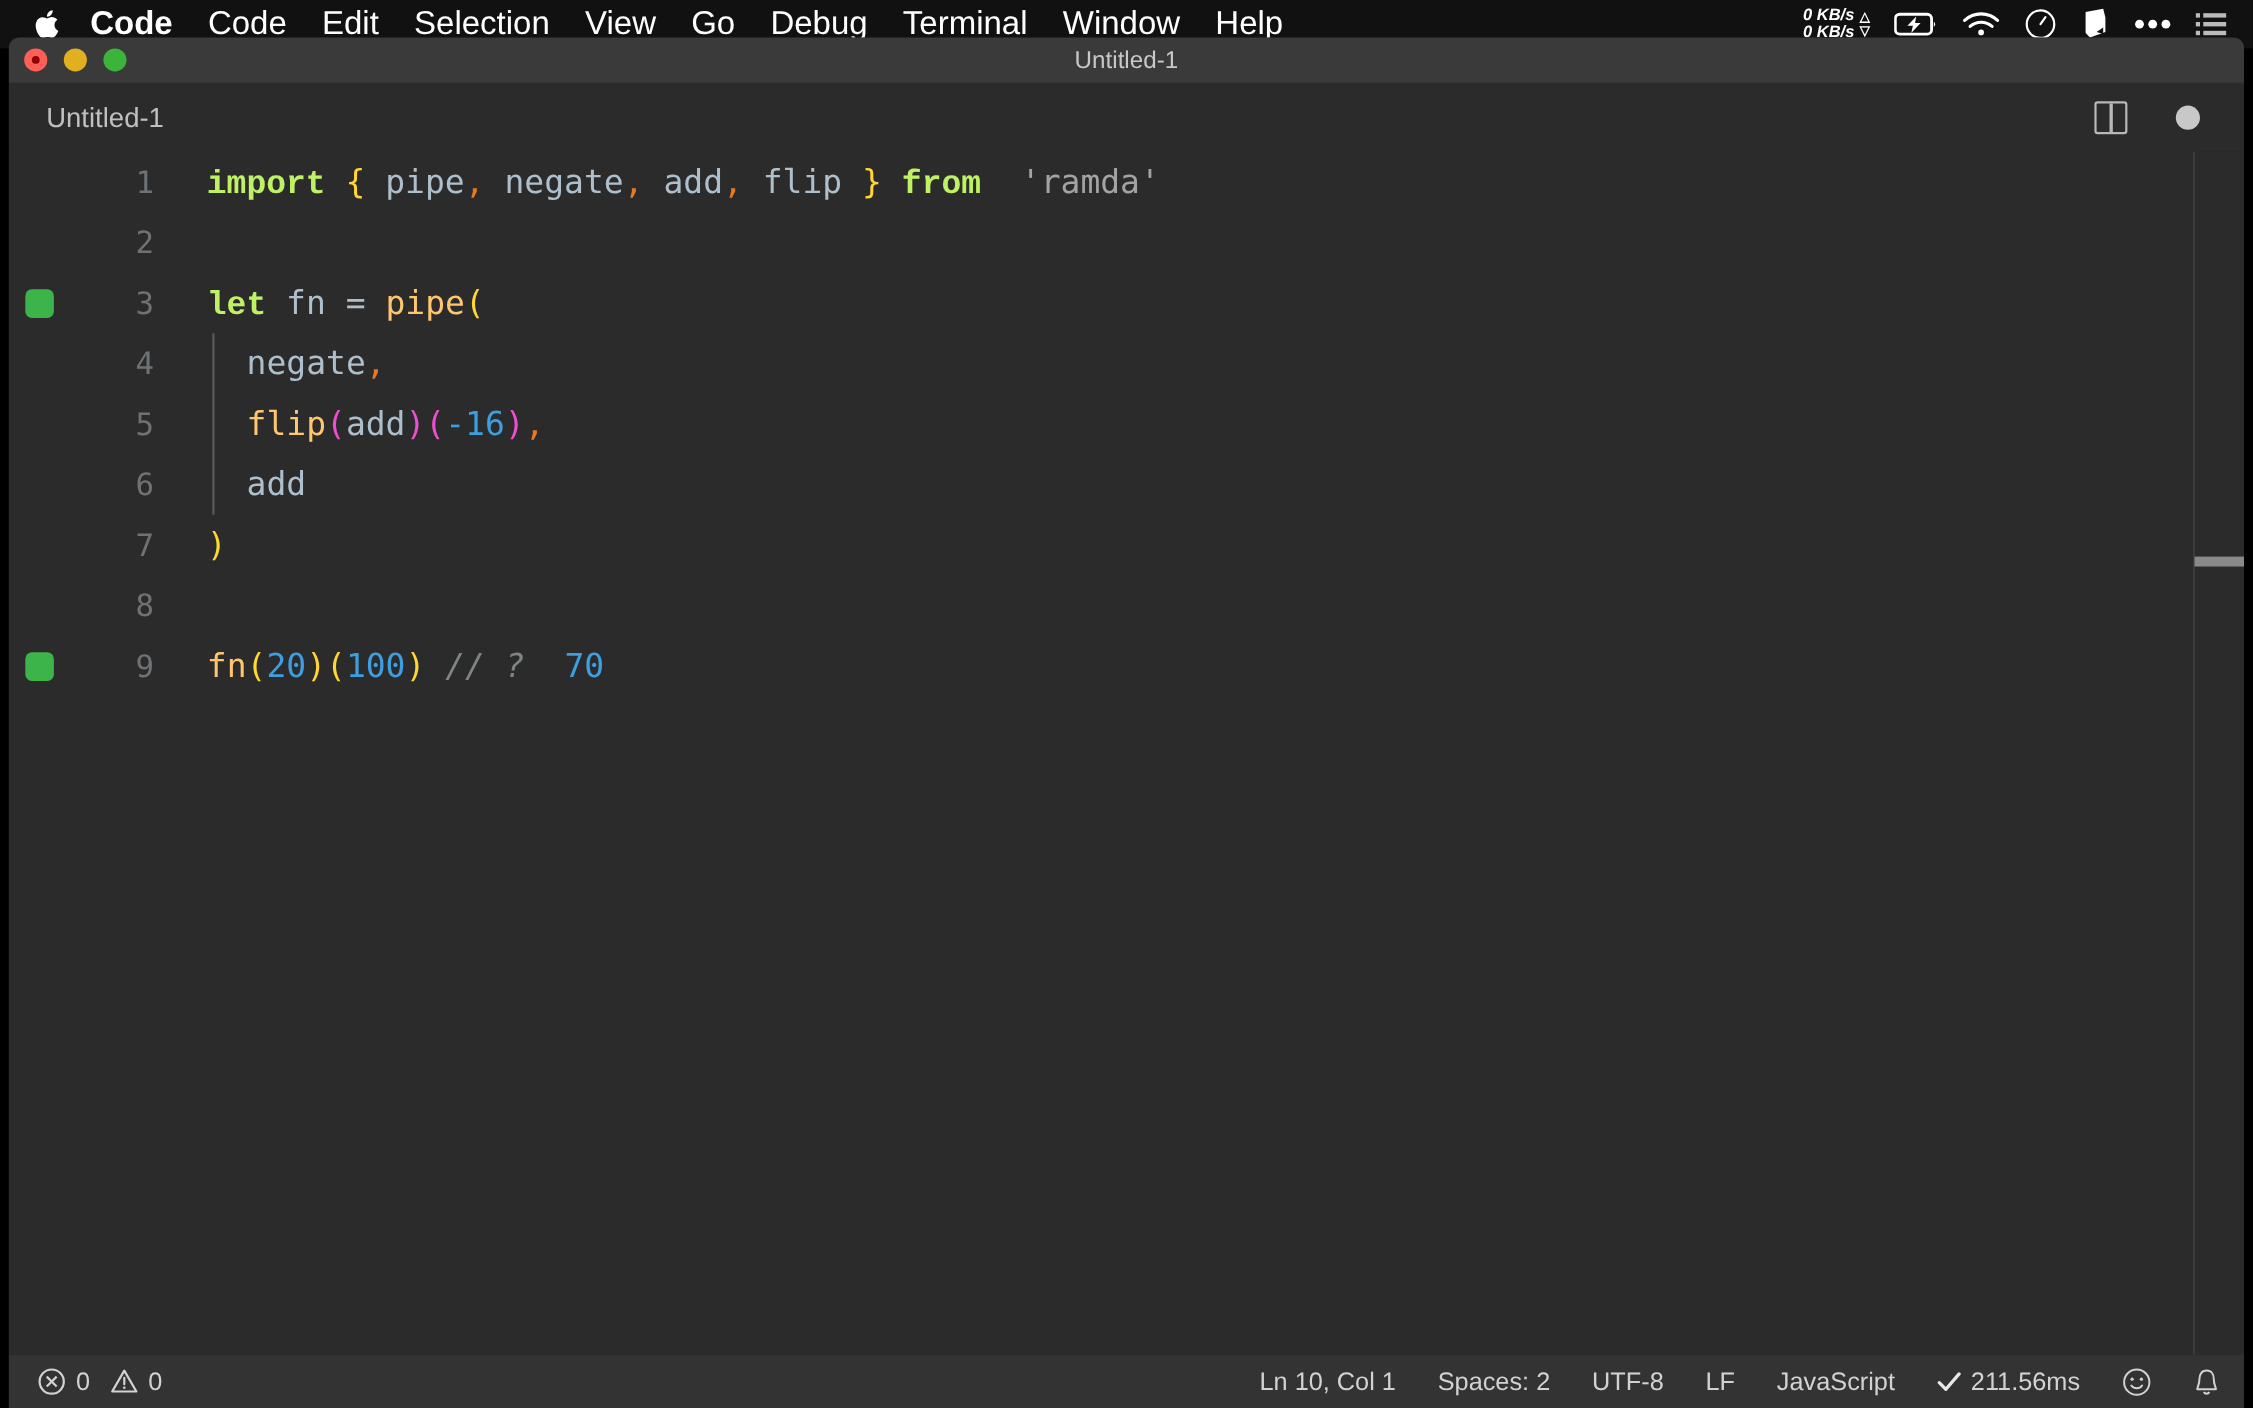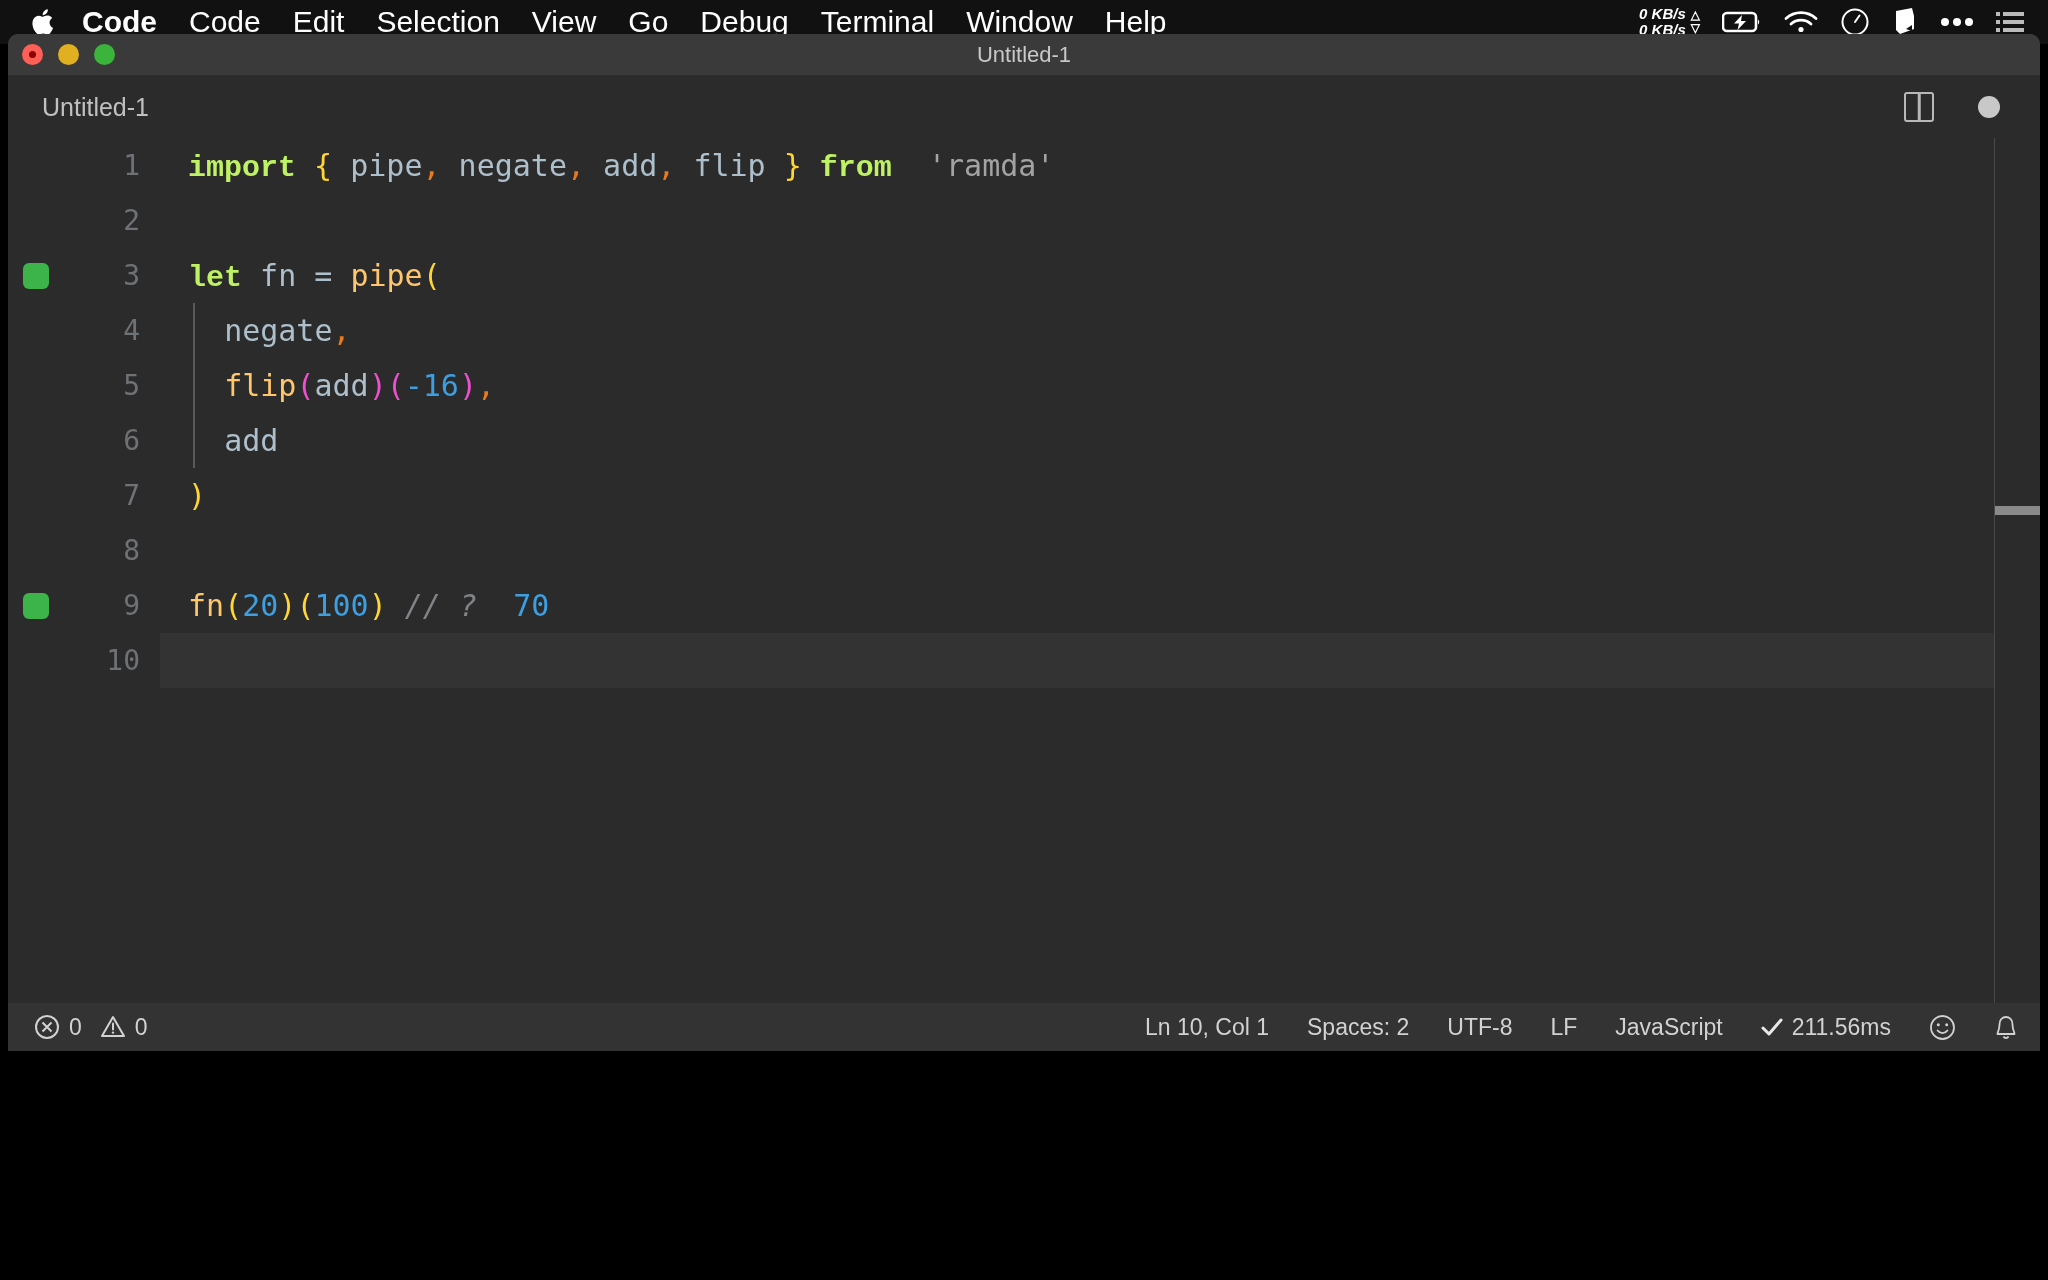--- a/index.html
+++ b/index.html
@@ -36,21 +36,21 @@
     display:flex; align-items:center; gap:5px;
     font-size:15px; line-height:1.05; color:#fff; font-weight:bold;
   }
   .net-speed .rows{ display:flex; flex-direction:column; align-items:flex-end;font-style:italic; }
   .net-speed .arrows{ display:flex; flex-direction:column; align-items:center; font-size:12px; line-height:1.1; }
   .mb-icon{ display:flex; align-items:center; justify-content:center; }
 
   
   #window{
     position:absolute; top:34px; left:8px;
-    width:2032px; height:1017px;
+    width:2032px; height:1246px;
     background:#2b2b2b;
     border-radius:10px 10px 0 0;
     overflow:hidden;
   }
   #titlebar{
     position:relative; height:42px; width:100%;
     background:#3a3a3a;
     border-bottom:1px solid #2e2e2e;
     display:flex; align-items:center;
   }
@@ -312,25 +312,20 @@
         <div class="ln">8</div>
         <div class="code"></div>
       </div>
       <div class="code-line">
         <div class="bp-col">
           <div class="bp"></div>
         </div>
         <div class="ln">9</div>
         <div class="code"><span class="t-fn">fn</span><span class="t-paren-y">(</span><span class="t-num">20</span><span class="t-paren-y">)</span><span class="t-paren-y">(</span><span class="t-num">100</span><span class="t-paren-y">)</span><span class="t-var"> </span><span class="t-comment">// ?</span><span class="t-var">  </span><span class="t-num">70</span></div>
       </div>
-      <div class="code-line active">
-        <div class="bp-col"></div>
-        <div class="ln">10</div>
-        <div class="code"></div>
-      </div>
       <div class="indent-guide" style="top: 165px; height: 165px;"></div>
     </div>
 
   <div id="ruler">
     <div id="ruler-cursor" style="top:368px;"></div>
   </div>
 
   <div id="statusbar">
     <div id="status-left">
       <div class="status-chip" style="padding-left:0;">

